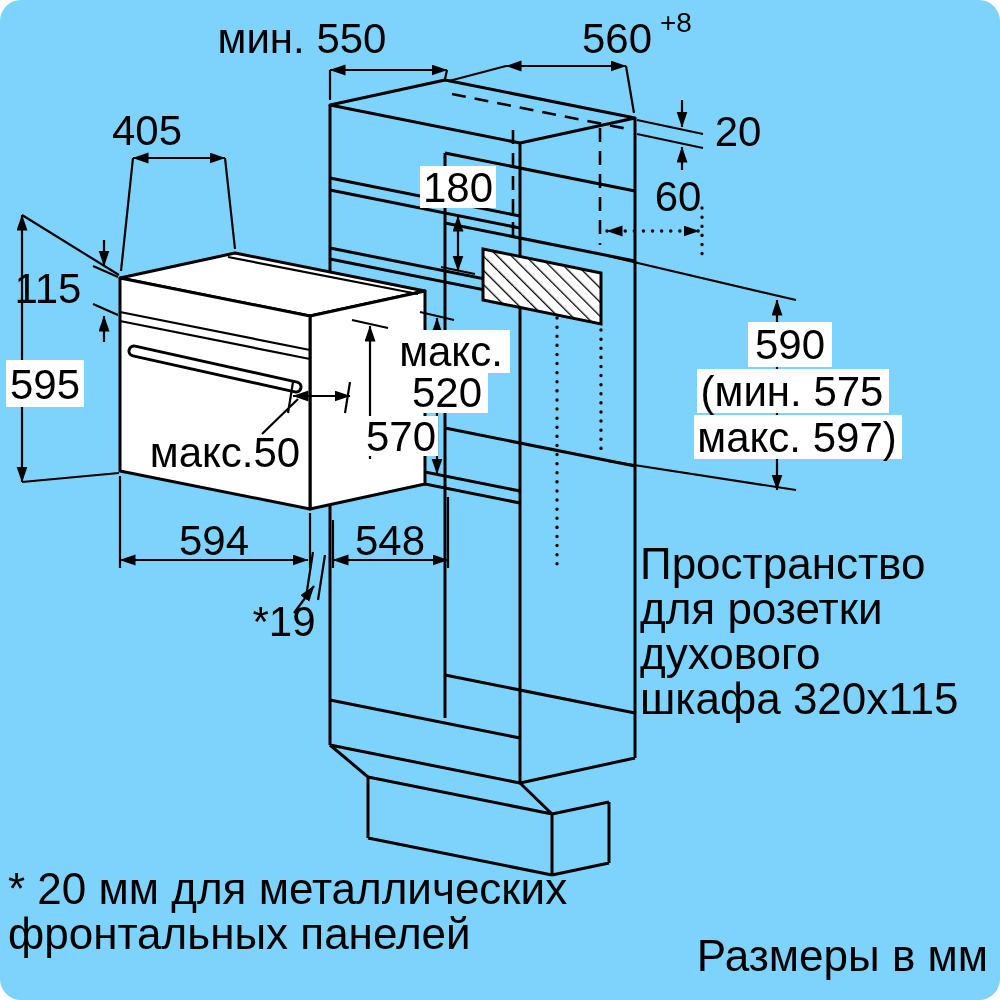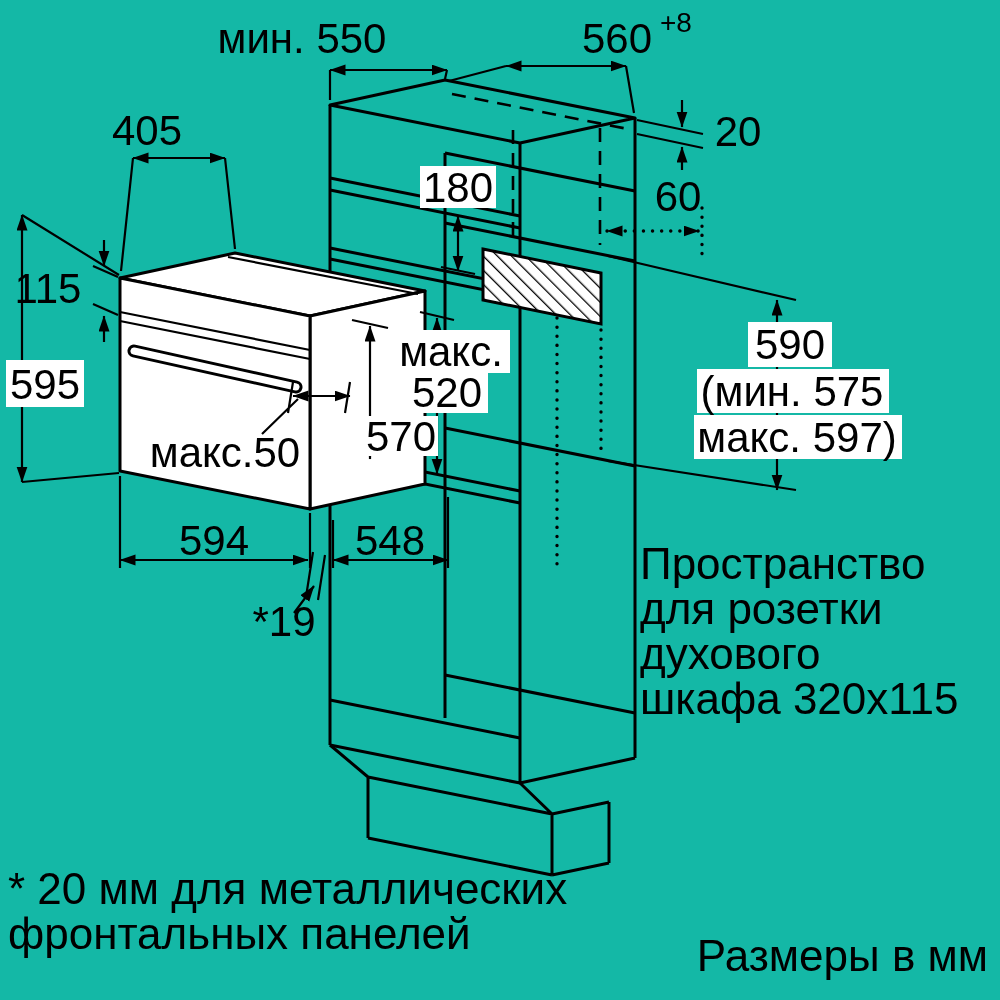--- a/index.html
+++ b/index.html
@@ -1,16 +1,16 @@
 <!DOCTYPE html>
 <html><head>
 <meta charset="utf-8">
 <style>
   html,body{margin:0;padding:0;background:#ffffff;}
-  .stage{position:relative;width:1000px;height:1000px;background:#14b8a6;overflow:hidden;}
+  .stage{position:relative;width:1000px;height:1000px;background:#7dd3fc;overflow:hidden;border-radius:21px;}
   svg{position:absolute;left:0;top:0;}
   text{font-family:"Liberation Sans", sans-serif;fill:#000;}
   .t42{font-size:42px;}
   .t44{font-size:44px;}
   .t28{font-size:28px;}
   .ln{stroke:#000;stroke-width:3;fill:none;stroke-linejoin:round;}
   .thin{stroke:#000;stroke-width:2.2;fill:none;}
   .dash{stroke:#000;stroke-width:2.6;fill:none;stroke-dasharray:14 9;}
   .dot{stroke:#000;stroke-width:3.4;fill:none;stroke-dasharray:0.1 9;stroke-linecap:round;}
   .whitefill{fill:#ffffff;stroke:#000;stroke-width:3;stroke-linejoin:round;}

